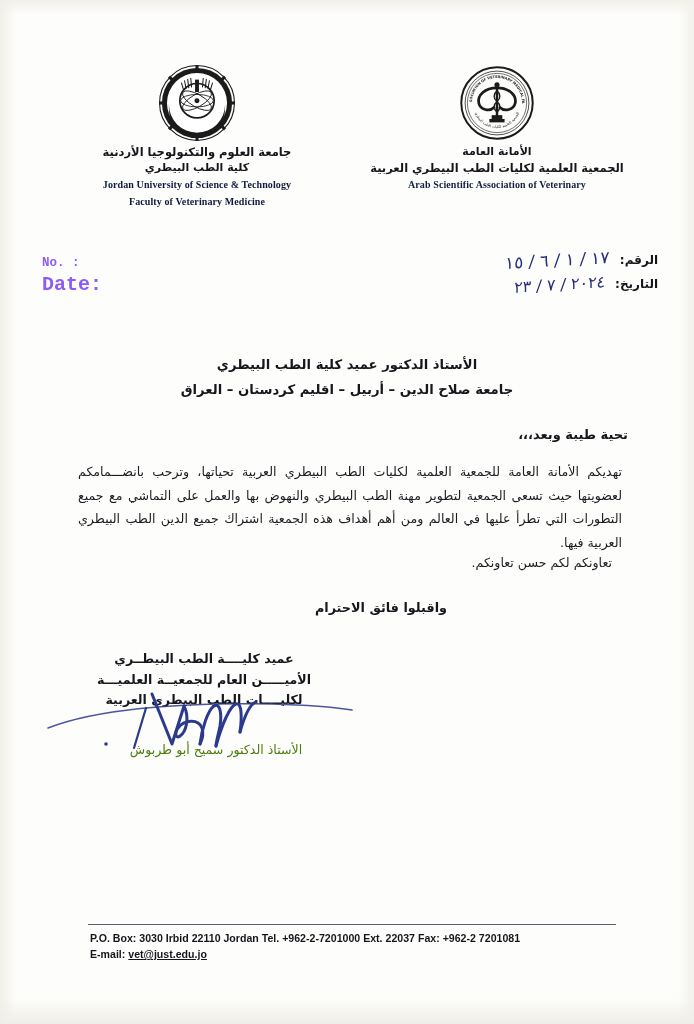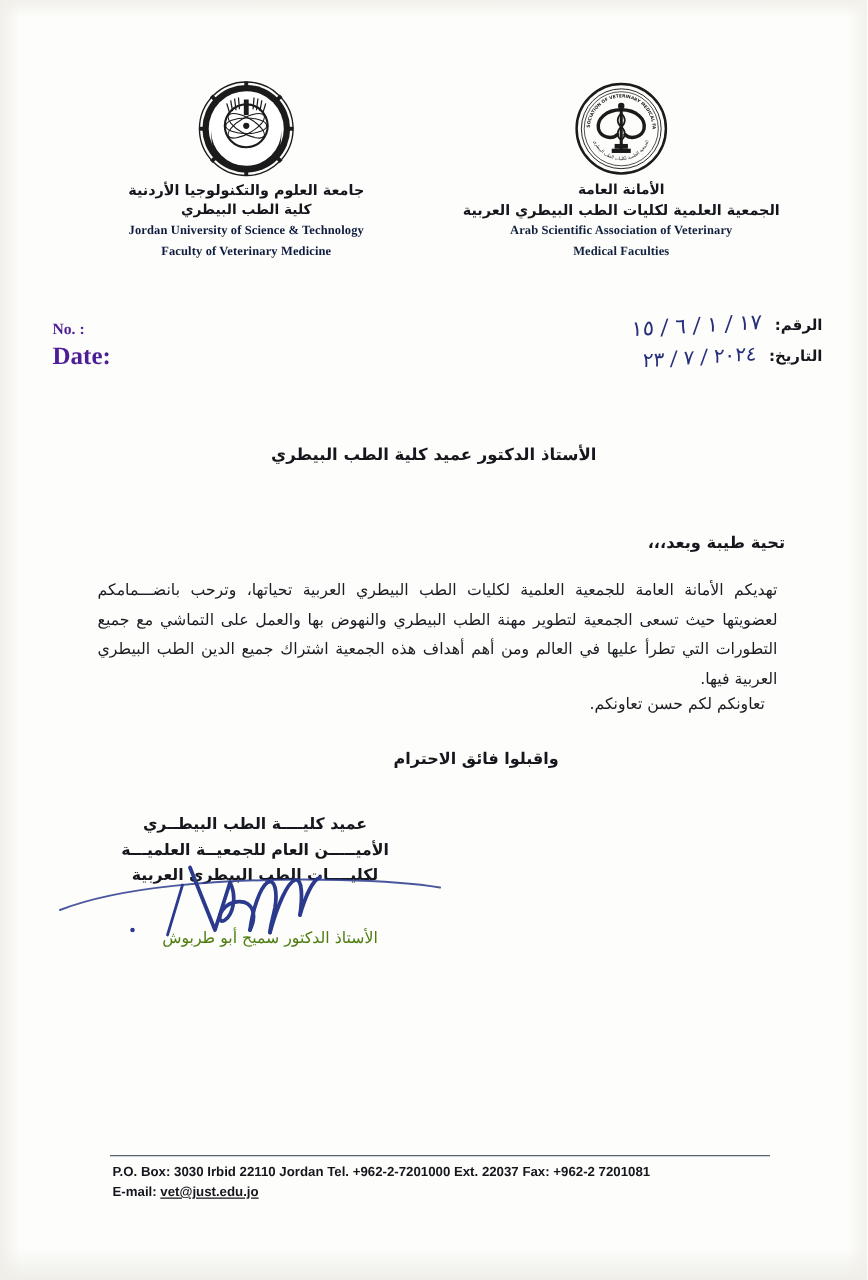--- a/index.html
+++ b/index.html
@@ -87,22 +87,22 @@
     line-height: 17px;
     letter-spacing: 0.1px;
   }
   .hdr-right .hdr-en { color: #11213f; }
 
   
   .nodate {
     position: absolute;
     left: 42px;
     top: 252px;
-    font-family: Liberation Serif, serif;
-    color: #4c1d95;
+    font-family: Liberation Mono, monospace;
+    color: #8b5cf6;
   }
   .nodate .no {
     font-size: 12.5px;
     font-weight: bold;
     line-height: 22px;
   }
   .nodate .dt {
     font-size: 20px;
     font-weight: bold;
     line-height: 22px;
@@ -336,21 +336,20 @@
             </g>
             <circle cx="50" cy="26" r="3.4" fill="#1b1b1b"></circle>
             <rect x="40" y="71" width="20" height="4.5" fill="#1b1b1b"></rect>
             <rect x="43" y="66" width="14" height="5" fill="#1b1b1b"></rect>
           </g>
         </svg>
       </div>
       <div class="hdr-ar small">الأمانة العامة</div>
       <div class="hdr-ar">الجمعية العلمية لكليات الطب البيطري العربية</div>
       <div class="hdr-en">Arab Scientific Association of Veterinary</div>
-      <div class="hdr-en">Medical Faculties</div>
     </div>
 
   </div>
 
   <div class="nodate">
     <div class="no">No. :</div>
     <div class="dt">Date:</div>
   </div>
 
   <div class="ref-ar">
@@ -359,20 +358,21 @@
       <span class="hand">١٧ / ١ / ٦ / ١٥</span>
     </div>
     <div>
       <span>التاريخ:</span>
       <span class="hand d2">٢٠٢٤ / ٧ / ٢٣</span>
     </div>
   </div>
 
   <div class="addressee">
     <div>الأستاذ الدكتور عميد كلية الطب البيطري</div>
+    <div>جامعة صلاح الدين – أربيل – اقليم كردستان – العراق</div>
   </div>
 
   <div class="salutation">تحية طيبة وبعد،،،</div>
   <div class="body-text">تهديكم الأمانة العامة للجمعية العلمية لكليات الطب البيطري العربية تحياتها، وترحب بانضـــمامكم لعضويتها حيث تسعى الجمعية لتطوير مهنة الطب البيطري والنهوض بها والعمل على التماشي مع جميع التطورات التي تطرأ عليها في العالم ومن أهم أهداف هذه الجمعية اشتراك جميع الدين الطب البيطري العربية فيها.</div>
   <div class="thanks">تعاونكم لكم حسن تعاونكم.</div>
   <div class="regards">واقبلوا فائق الاحترام</div>
 
   <div class="sig-block">
     <div>عميد كليــــة الطب البيطــري</div>
     <div>الأميـــــن العام للجمعيــة العلميـــة</div>

